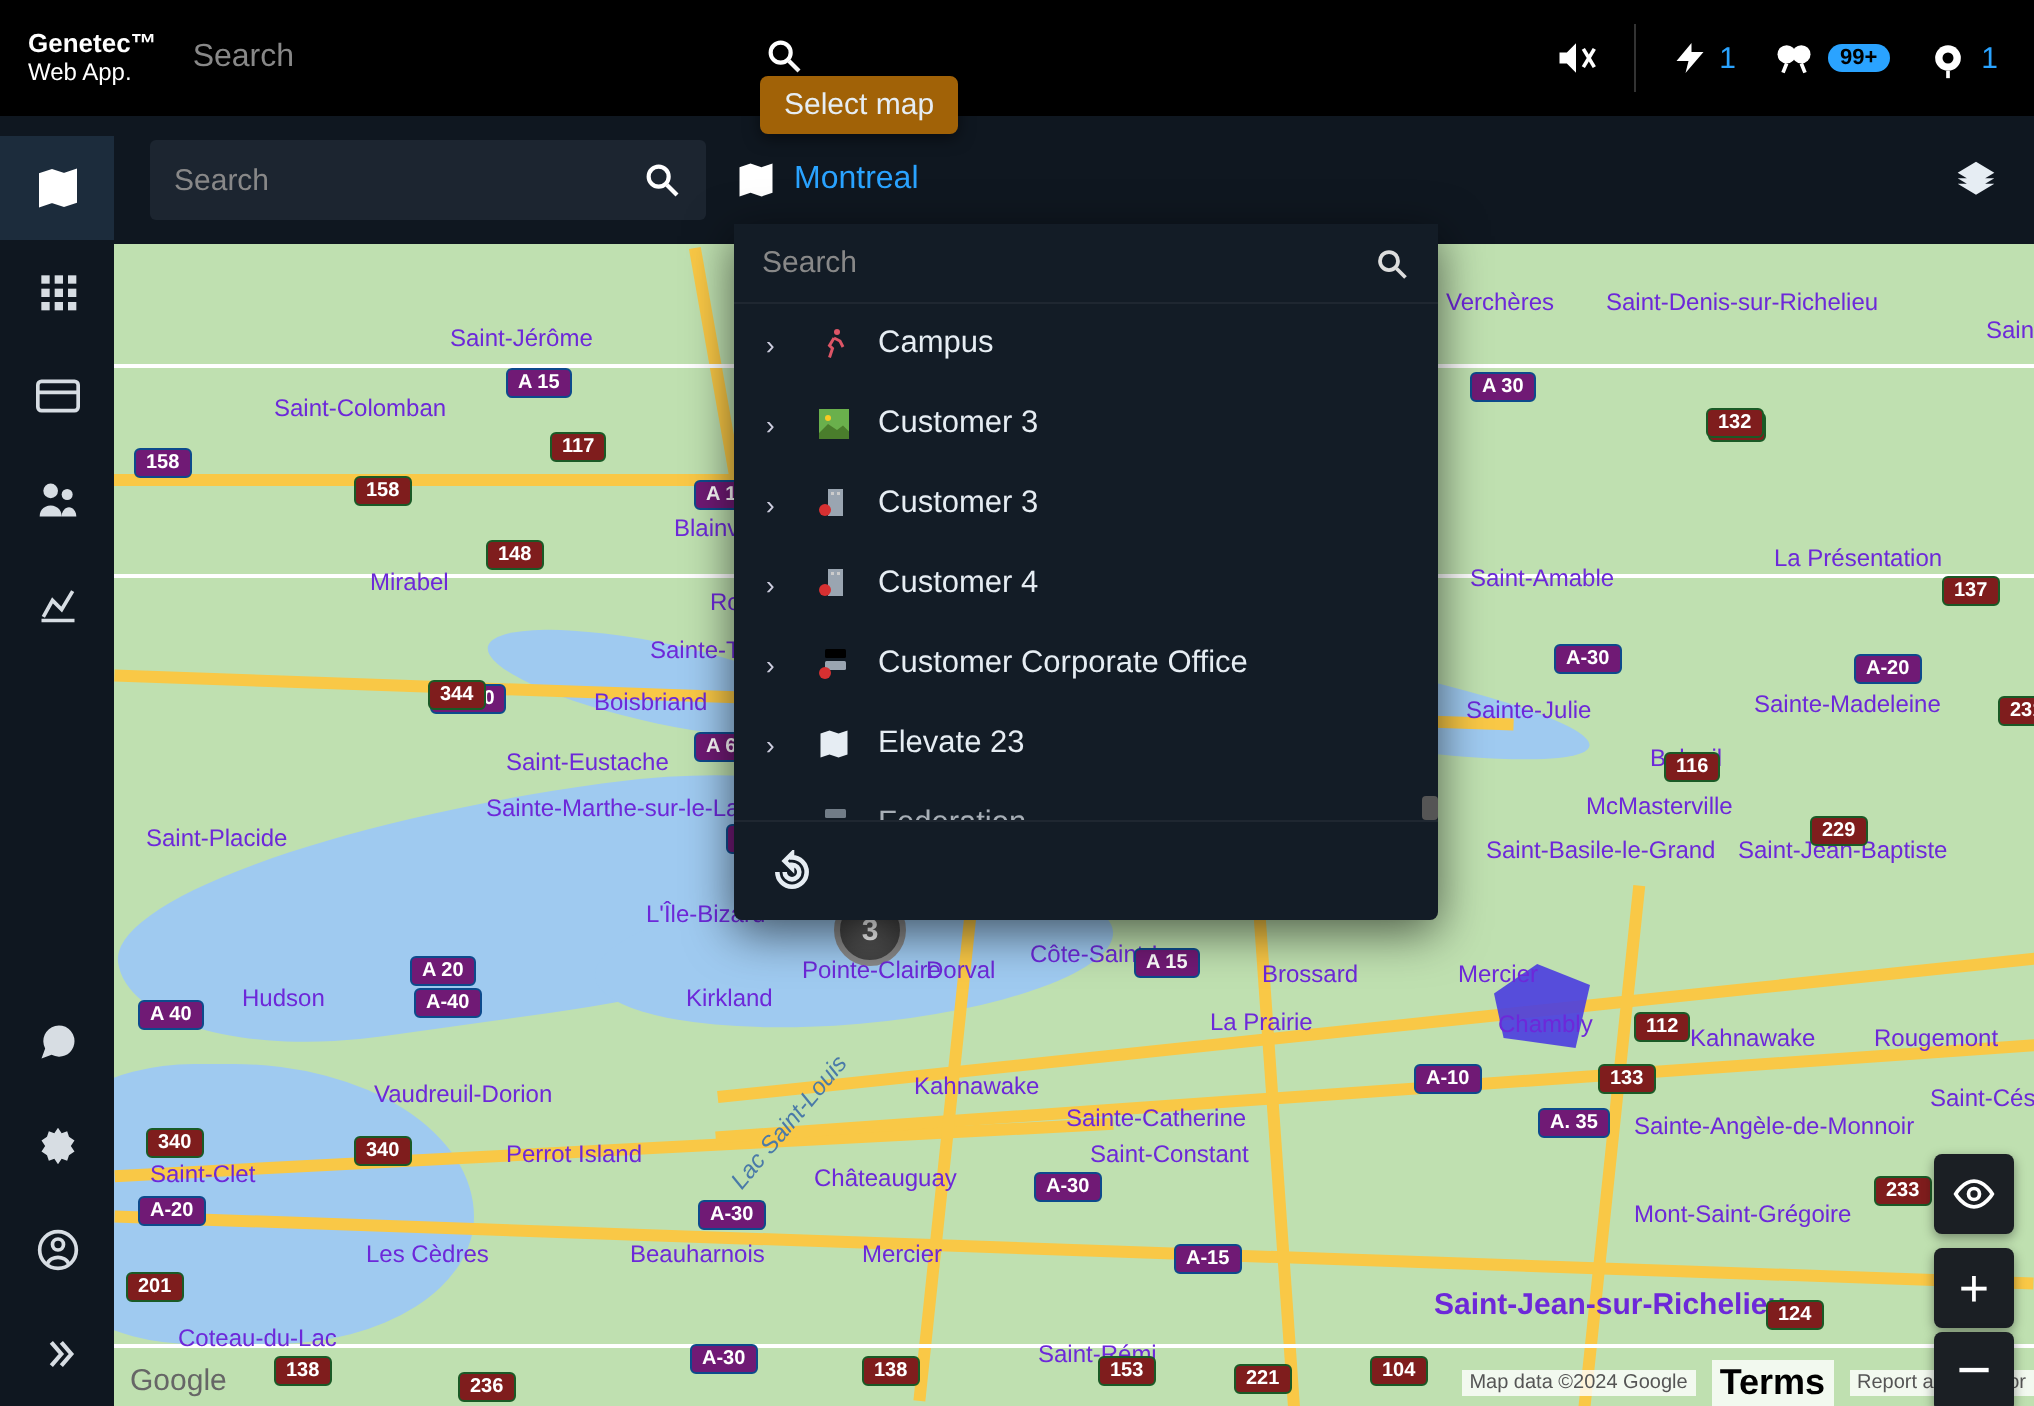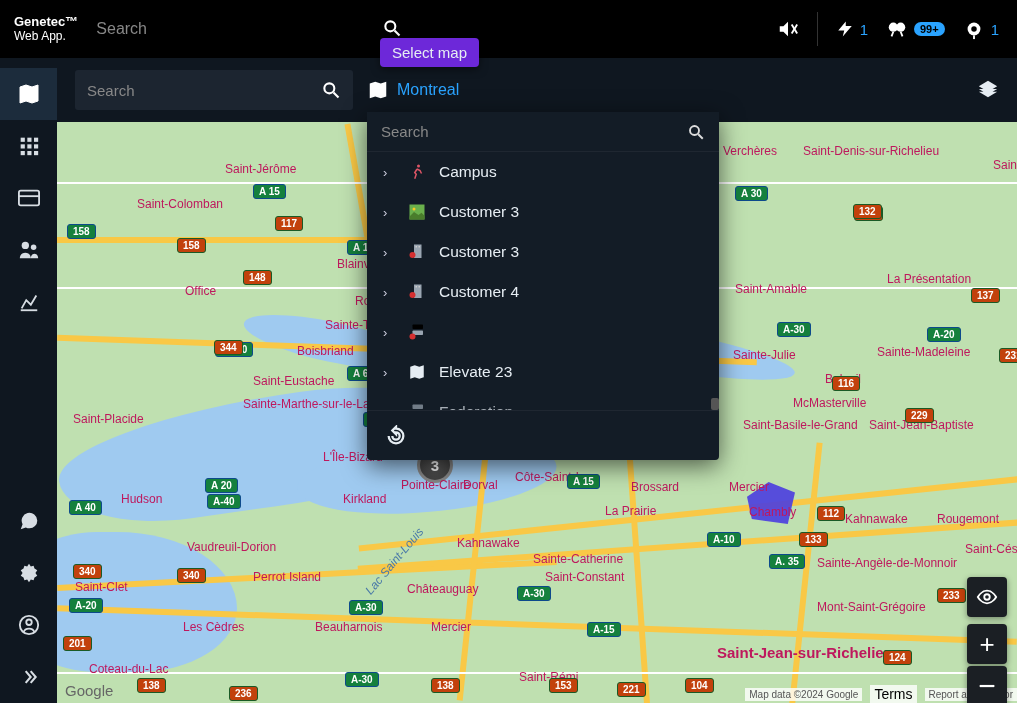--- a/index.html
+++ b/index.html
@@ -51,21 +51,21 @@
   .sub-search input {
     background:transparent; border:none; outline:none; color:#ddd; font-size:15px; flex:1;
   }
   .sub-search input::placeholder { color:#888; }
   .map-select { display:flex; align-items:center; gap:8px; color:#fff; font-size:16px; cursor:pointer; }
   .map-select .mapname { color:#2aa3ff; }
   .sub-right { margin-left:auto; color:#e6edf3; }
 
   
   .tooltip {
-    position:absolute; top:38px; left:380px; background:#6d28d9; color:#e6edf3;
+    position:absolute; top:38px; left:380px; background:#a16207; color:#e6edf3;
     padding:6px 12px; border-radius:4px; font-size:15px; z-index:60;
     box-shadow:0 2px 8px rgba(0,0,0,.5);
   }
 
   
   .dropdown {
     position:absolute; top:112px; left:367px; width:352px;
     background:#131c26; border-radius:0 0 4px 4px; z-index:45;
     box-shadow:0 6px 24px rgba(0,0,0,.6); color:#e6edf3;
     display:flex; flex-direction:column;
@@ -92,26 +92,26 @@
   
   .map {
     position:absolute; top:122px; left:57px; right:0; bottom:0;
     background:#bfe0b0; overflow:hidden; z-index:10;
   }
   .water { position:absolute; background:#9fcaf0; }
   .road { position:absolute; background:#f9c846; height:6px; }
   .roadv { position:absolute; background:#f9c846; width:6px; }
   .road-thin { position:absolute; background:#fff; height:2px; }
   .shield {
-    position:absolute; background:#15803d; color:#fff; font-size:10px; font-weight:700;
+    position:absolute; background:#701a75; color:#fff; font-size:10px; font-weight:700;
     padding:1px 5px; border-radius:3px; border:1px solid #0d4a8c;
   }
-  .shield.green { background:#c2410c; border-color:#1a5a26; }
+  .shield.green { background:#7f1d1d; border-color:#1a5a26; }
   .place {
-    position:absolute; color:#be185d; font-size:12px; white-space:nowrap;
+    position:absolute; color:#6d28d9; font-size:12px; white-space:nowrap;
   }
   .place.big { font-size:15px; font-weight:600; }
   .place.water-label { color:#4a7aa8; font-style:italic; transform:rotate(-50deg); }
   .cluster {
     position:absolute; width:36px; height:36px; border-radius:50%;
     background:radial-gradient(circle,#5a5a5a 0%,#3a3a3a 100%);
     display:flex; align-items:center; justify-content:center; color:#fff; font-weight:700;
     border:3px solid #888; font-size:15px;
   }
   .polygon {
@@ -125,21 +125,21 @@
     position:absolute; right:10px; width:40px; height:40px;
     background:#1b1f24; color:#fff; display:flex; align-items:center; justify-content:center;
     border-radius:4px; cursor:pointer; font-size:22px; font-weight:300;
     box-shadow:0 2px 6px rgba(0,0,0,.4); z-index:20;
   }
   .map-attr {
     position:absolute; bottom:0; right:0; font-size:10px; color:#555;
     display:flex; gap:8px; align-items:center; z-index:15;
   }
   .map-attr span { background:rgba(255,255,255,.8); padding:1px 4px; }
-  .map-attr .terms { font-weight:400; color:#000; font-size:14px; }
+  .map-attr .terms { font-weight:700; color:#000; font-size:18px; }
   .google-logo { position:absolute; bottom:4px; left:8px; font-size:15px; color:#666; z-index:15; } 
 
   svg { display:block; }
 </style>
 </head>
 <body>
 
 <div class="topbar">
   <div class="logo">
     <span>Genetec™</span>
@@ -337,20 +337,21 @@
     </div>
     <div class="dd-item">
       <span class="dd-chevron">›</span>
       <span class="dd-icon">
           <svg width="18" height="18" viewBox="0 0 24 24">
             <rect x="6" y="2" width="14" height="6" fill="#95a5b1price" rx="1"></rect>
             <rect x="6" y="10" width="14" height="6" fill="#9aa5b1" rx="1"></rect>
             <circle cx="6" cy="18" r="4" fill="#d63031"></circle>
           </svg>
         </span>
+      <span>Customer Corporate Office</span>
     </div>
     <div class="dd-item">
       <span class="dd-chevron">›</span>
       <span class="dd-icon">
           <svg width="18" height="18" viewBox="0 0 24 24" fill="#e6edf3">
             <path d="M3 5l6-2 6 2 6-2v16l-6 2-6-2-6 2V5z"></path>
           </svg>
         </span>
       <span>Elevate 23</span>
     </div>
@@ -399,21 +400,21 @@
   <div class="road-thin" style="left:0;top:60px;width:960px"></div>
   <div class="road-thin" style="left:0;top:165px;width:960px"></div>
   <div class="road-thin" style="left:0;top:550px;width:960px"></div>
 
   <div class="polygon" style="left:690px;top:360px"></div>
 
   <div class="cluster" style="left:360px;top:325px">3</div>
 
   <div class="place" style="left:168px;top:40px">Saint-Jérôme</div>
   <div class="place" style="left:80px;top:75px">Saint-Colomban</div>
-  <div class="place" style="left:128px;top:162px">Office</div>
+  <div class="place" style="left:128px;top:162px">Mirabel</div>
   <div class="place" style="left:280px;top:135px">Blainville</div>
   <div class="place" style="left:268px;top:196px">Sainte-Thérèse</div>
   <div class="place" style="left:298px;top:172px">Rosemère</div>
   <div class="place" style="left:240px;top:222px">Boisbriand</div>
   <div class="place" style="left:196px;top:252px">Saint-Eustache</div>
   <div class="place" style="left:186px;top:275px">Sainte-Marthe-sur-le-Lac</div>
   <div class="place" style="left:16px;top:290px">Saint-Placide</div>
   <div class="place" style="left:666px;top:22px">Verchères</div>
   <div class="place" style="left:746px;top:22px">Saint-Denis-sur-Richelieu</div>
   <div class="place" style="left:936px;top:36px">Saint-Jude</div>

